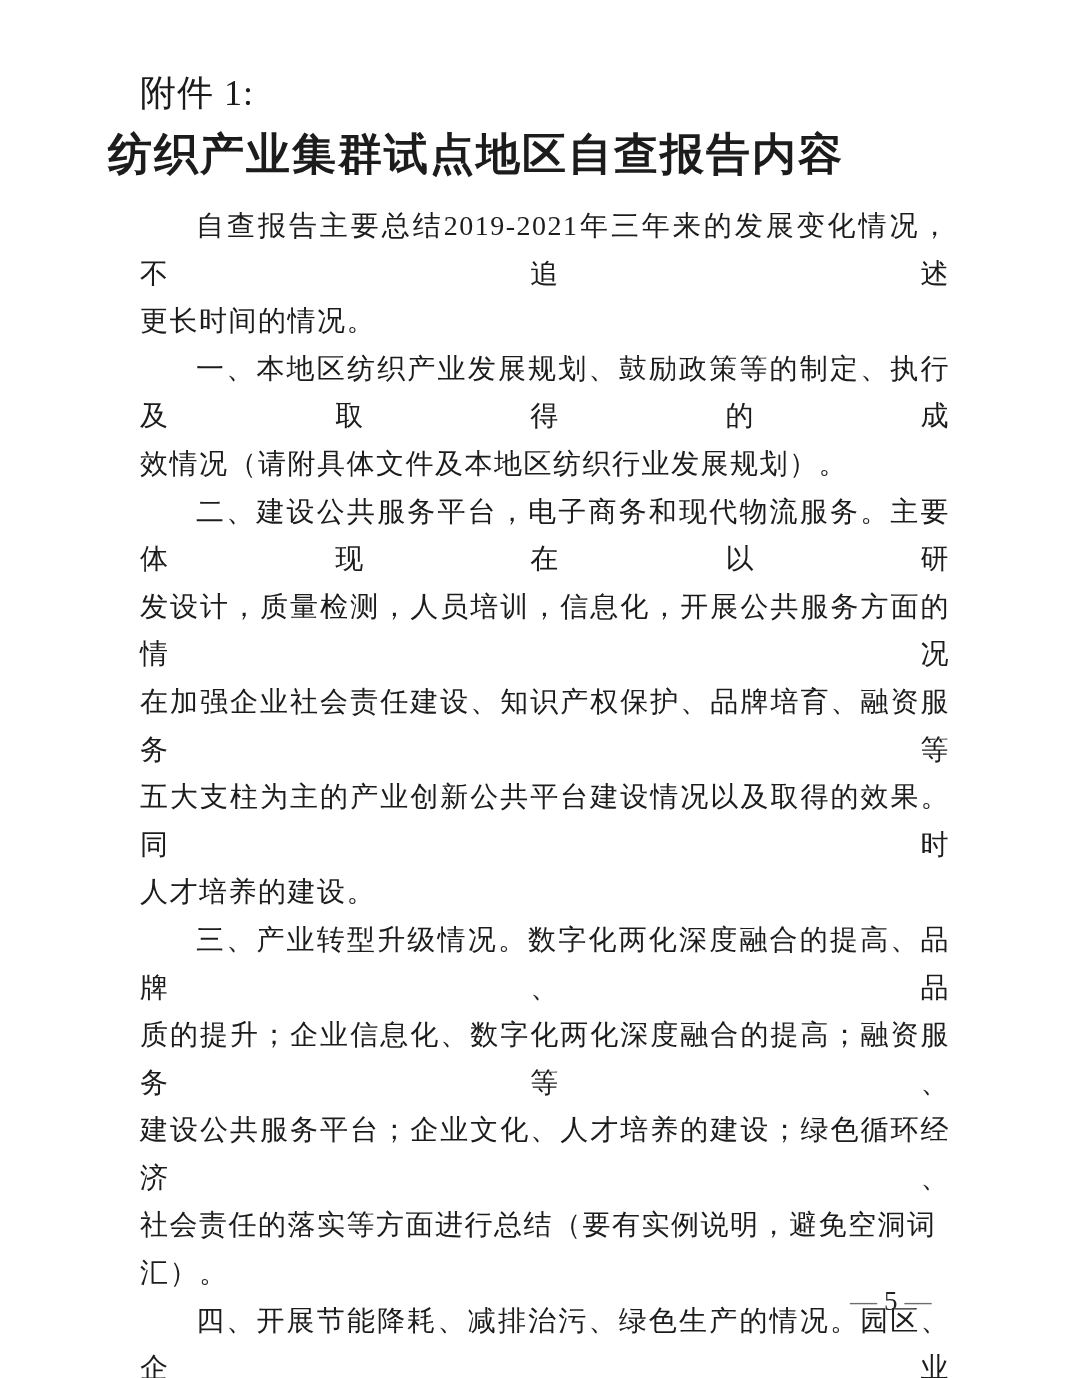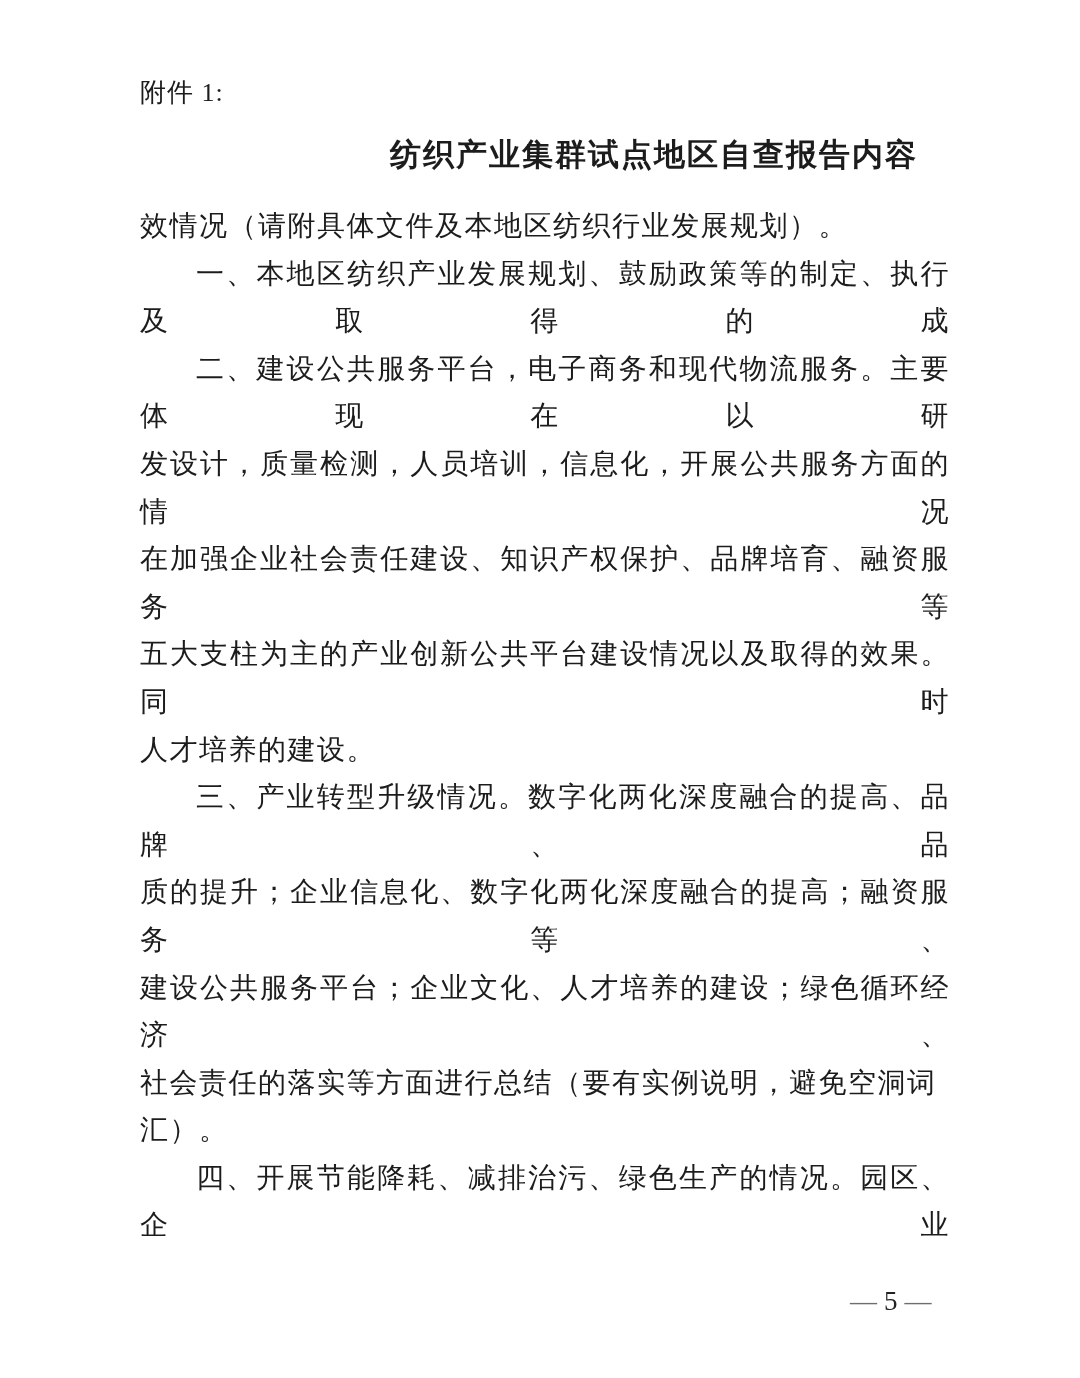--- a/index.html
+++ b/index.html
@@ -13,31 +13,31 @@
     height: 1378px;
     background: #ffffff;
     font-family: "Liberation Serif", "DejaVu Serif", serif;
     color: #1c1c1c;
     overflow: hidden;
     box-sizing: border-box;
     padding-top: 76px;
   }
   .attachment {
     margin-left: 140px;
-    font-size: 26px;
+    font-size: 36px;
     line-height: 34px;
     letter-spacing: 1px;
   }
   .doc-title {
     position: relative;
     left: -32px;
     width: 810px;
     margin: 24px 0 0 140px;
-    text-align: right;
-    font-size: 31px;
+    text-align: left;
+    font-size: 44px;
     font-weight: 700;
     line-height: 42px;
     letter-spacing: 2px;
   }
   .body {
     width: 810px;
     margin: 26px 0 0 140px;
     font-size: 28px;
     line-height: 47.6px;
     letter-spacing: 1.5px;
@@ -64,24 +64,28 @@
 <body>
 
 <div class="page">
 
   <div class="attachment">附件 1:</div>
 
   <div class="doc-title">纺织产业集群试点地区自查报告内容</div>
 
   <div class="body">
 
+    <p class="para">
+      <span class="line ind jst">自查报告主要总结2019-2021年三年来的发展变化情况，不追述</span>
+      <span class="line">更长时间的情况。</span>
+    </p>
 
     <p class="para">
+      <span class="line ind jst">一、本地区纺织产业发展规划、鼓励政策等的制定、执行及取得的成</span>
       <span class="line">效情况（请附具体文件及本地区纺织行业发展规划）。</span>
-      <span class="line ind jst">一、本地区纺织产业发展规划、鼓励政策等的制定、执行及取得的成</span>
     </p>
 
     <p class="para">
       <span class="line ind jst">二、建设公共服务平台，电子商务和现代物流服务。主要体现在以研</span>
       <span class="line jst">发设计，质量检测，人员培训，信息化，开展公共服务方面的情况</span>
       <span class="line jst">在加强企业社会责任建设、知识产权保护、品牌培育、融资服务等</span>
       <span class="line jst">五大支柱为主的产业创新公共平台建设情况以及取得的效果。同时</span>
       <span class="line">人才培养的建设。</span>
     </p>
 

